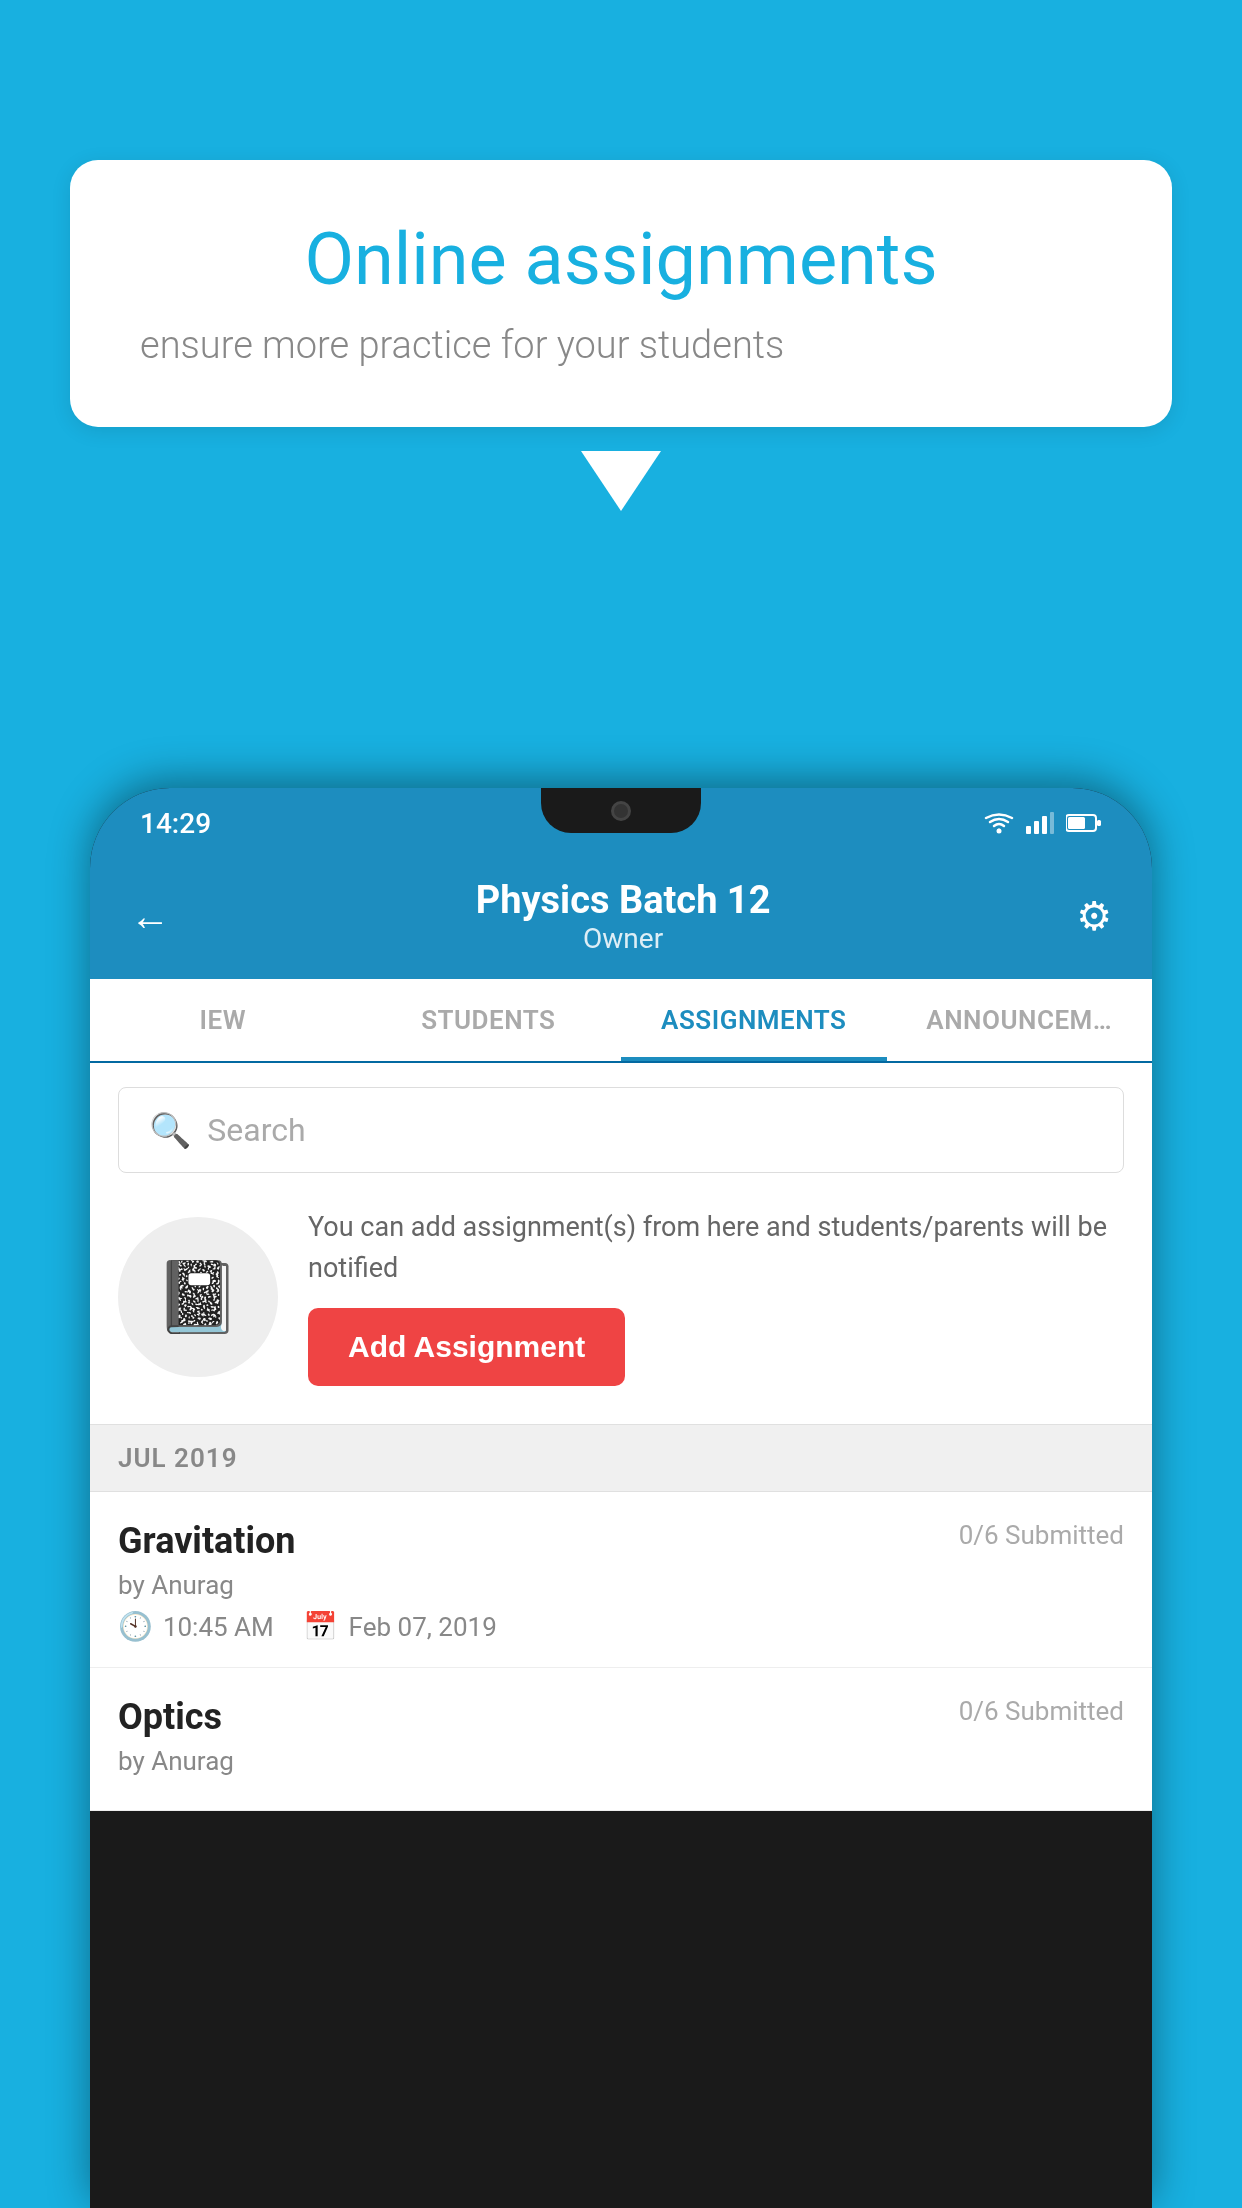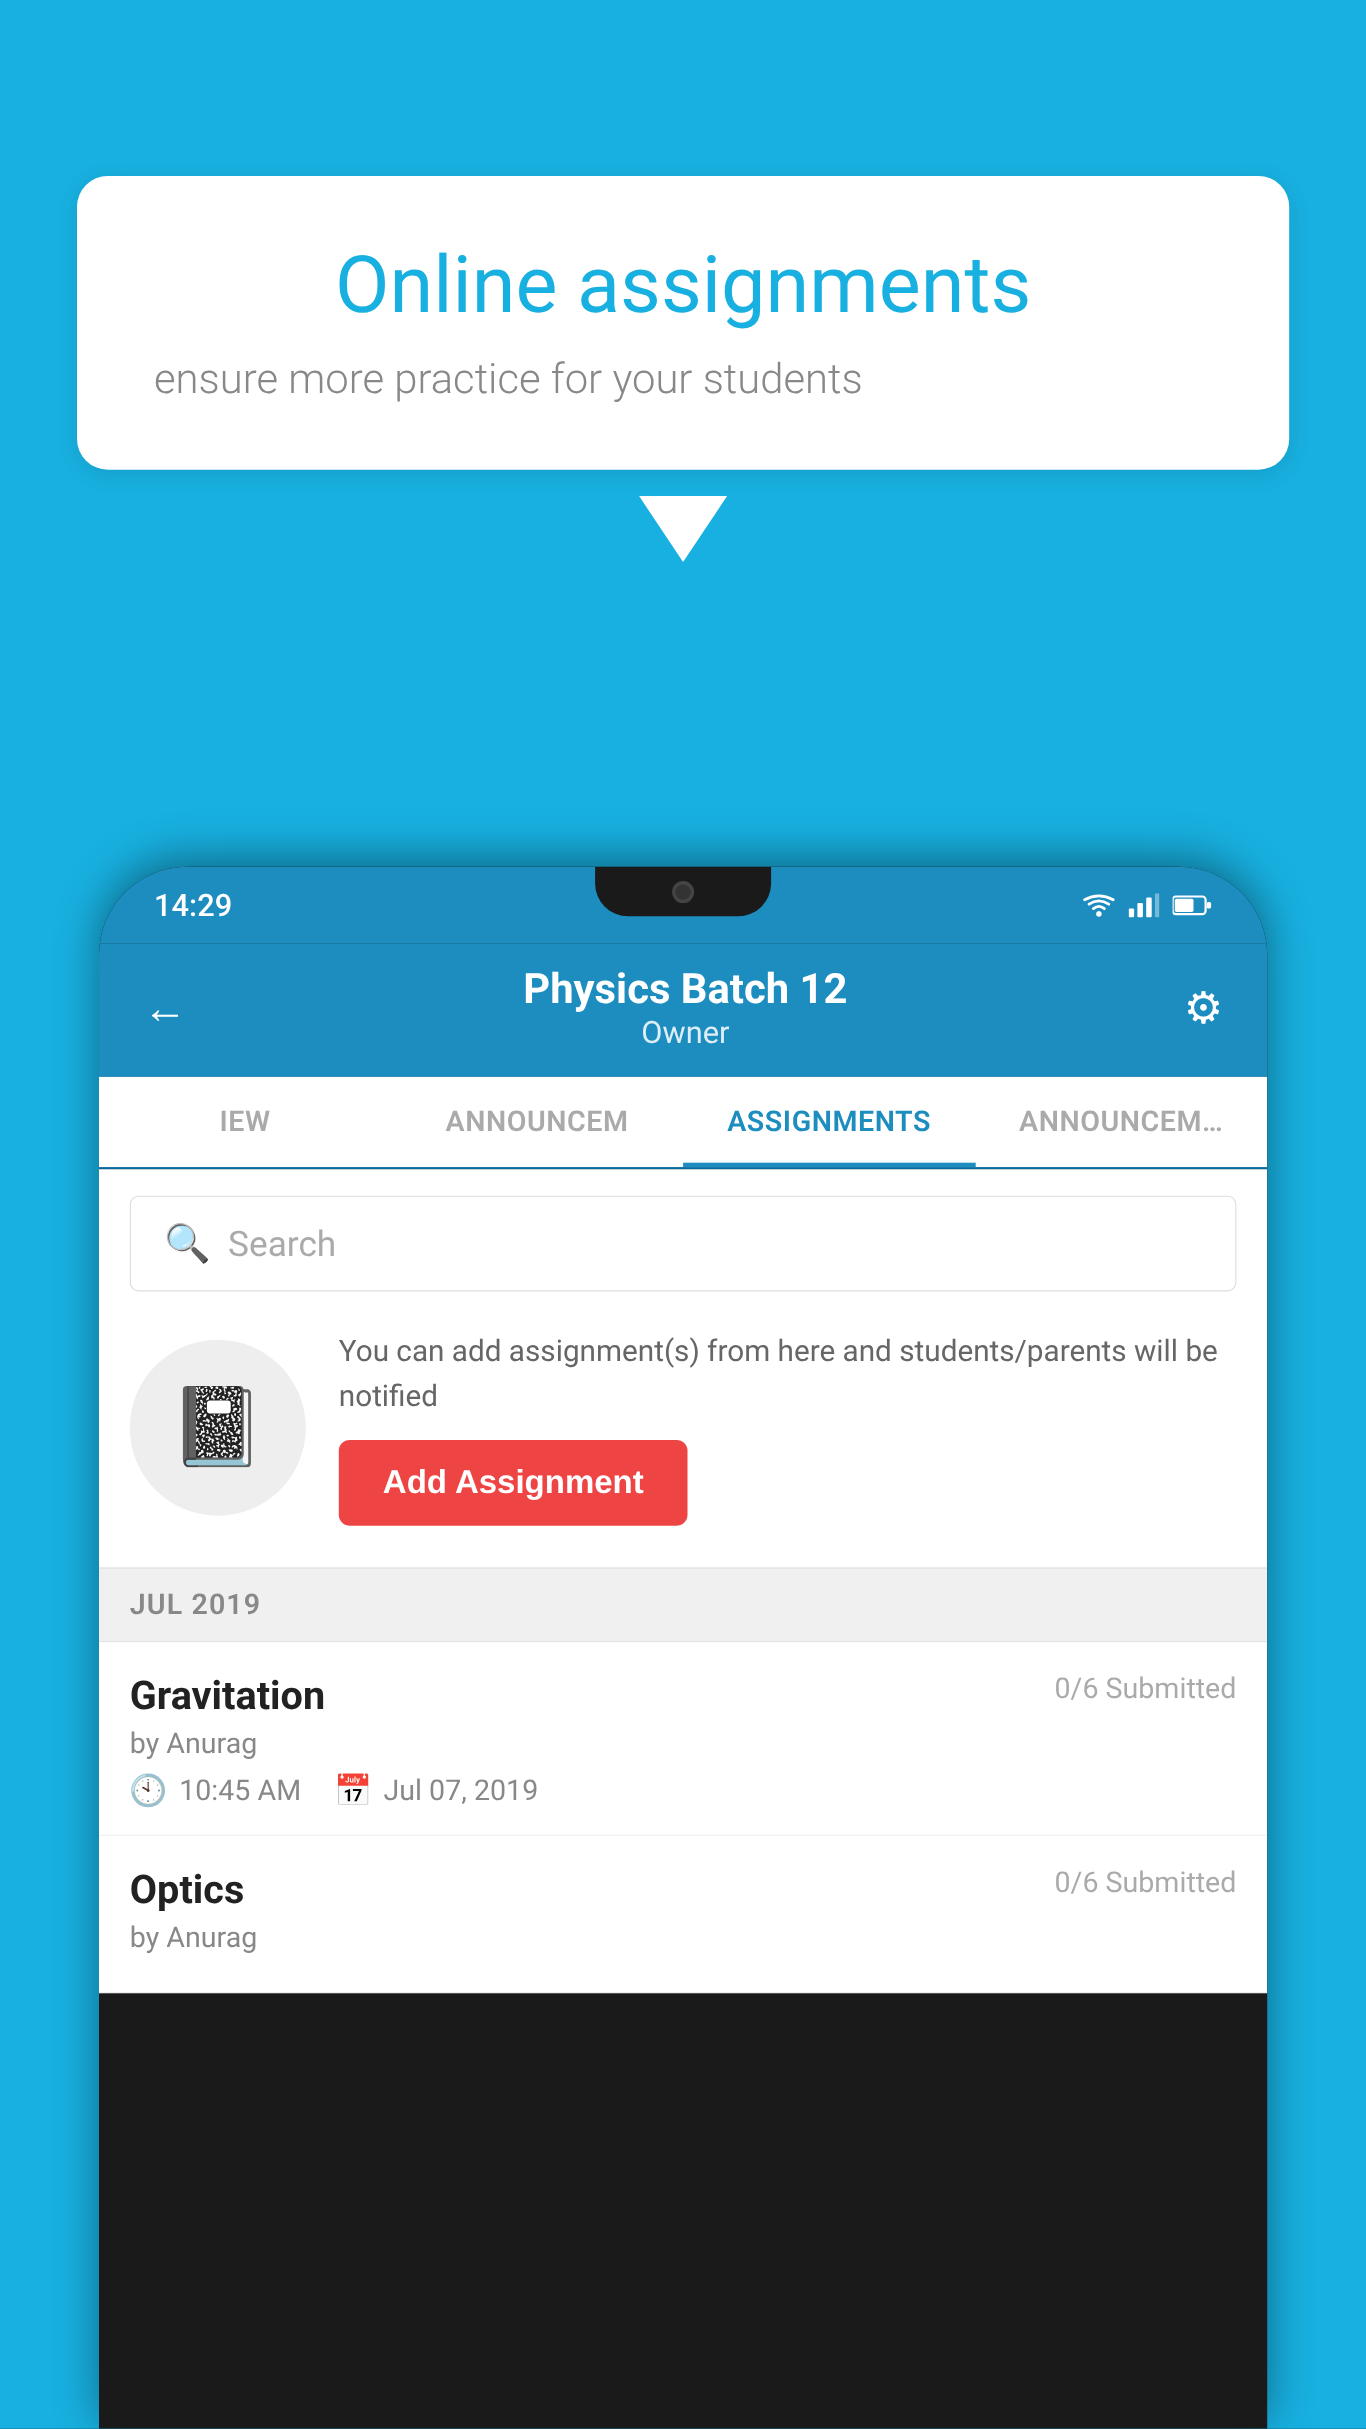--- a/index.html
+++ b/index.html
@@ -372,21 +372,21 @@
       <div class="header-subtitle">Owner</div>
     </div>
     <span class="settings-icon">⚙</span>
   </div>
 
   <div class="tabs">
     <div class="tab">
       <span>IEW</span>
     </div>
     <div class="tab">
-      <span>ANNOUNCEM</span>
+      <span>STUDENTS</span>
     </div>
     <div class="tab active">
       <span>ASSIGNMENTS</span>
     </div>
     <div class="tab">
       <span>ANNOUNCEM…</span>
     </div>
   </div>
 
   <div class="screen-content">
@@ -414,21 +414,21 @@
         <span class="assignment-status">0/6 Submitted</span>
       </div>
       <div class="assignment-author">by Anurag</div>
       <div class="assignment-meta">
         <div class="meta-item">
           <span class="meta-icon">🕙</span>
           <span>10:45 AM</span>
         </div>
         <div class="meta-item">
           <span class="meta-icon">📅</span>
-          <span>Jul 07, 2019</span>
+          <span>Feb 07, 2019</span>
         </div>
       </div>
     </div>
 
 
     <div class="assignment-item">
       <div class="assignment-row-top">
         <span class="assignment-name">Optics</span>
         <span class="assignment-status">0/6 Submitted</span>
       </div>

